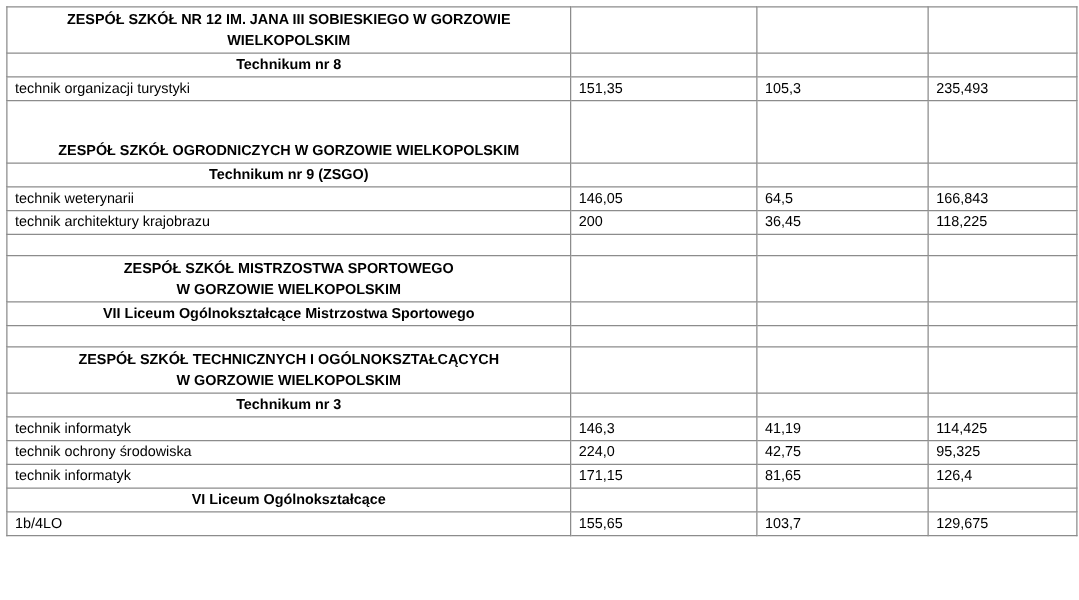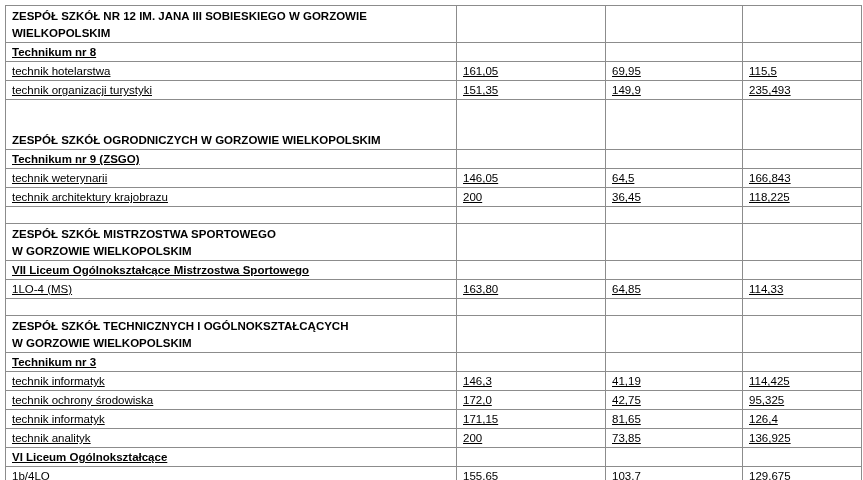--- a/index.html
+++ b/index.html
@@ -28,25 +28,25 @@
       padding: 1px 6px 0 6px;
       vertical-align: bottom;
       line-height: 17px;
       white-space: nowrap;
       overflow: hidden;
     }
     col.c0 { width: 451px; }
     col.c1 { width: 149px; }
     col.c2 { width: 137px; }
     col.c3 { width: 119px; }
-    tr.h1 td { height: 17px; text-decoration: underline; }
+    tr.h1 td { height: 17px; }
     tr.h2 td { height: 35px; }
     tr.h3 td { height: 48px; margin-left: 16px; }
     tr.h-empty td { height: 15px; }
-    .bold { font-weight: bold; }
+    .bold { font-weight: bold; text-align: center; }
     .school-name { white-space: normal; }
   </style>
 </head>
 <body>
 
 <table class="grid">
   <colgroup>
     <col class="c0">
       <col class="c1">
       <col class="c2">
@@ -60,29 +60,23 @@
       <td></td>
       <td></td>
     </tr>
     <tr class="h1">
       <td class="bold">Technikum nr 8</td>
       <td></td>
       <td></td>
       <td></td>
     </tr>
     <tr class="h1">
-      <td>technik hotelarstwa</td>
-      <td>161,05</td>
-      <td>69,95</td>
-      <td>115,5</td>
-    </tr>
-    <tr class="h1">
       <td>technik organizacji turystyki</td>
       <td>151,35</td>
-      <td>149,9</td>
+      <td>105,3</td>
       <td>235,493</td>
     </tr>
 
     <tr class="h3">
       <td class="bold school-name">ZESPÓŁ SZKÓŁ OGRODNICZYCH W GORZOWIE WIELKOPOLSKIM</td>
       <td></td>
       <td></td>
       <td></td>
     </tr>
     <tr class="h1">
@@ -115,26 +109,20 @@
       <td></td>
       <td></td>
       <td></td>
     </tr>
     <tr class="h1">
       <td class="bold">VII Liceum Ogólnokształcące Mistrzostwa Sportowego</td>
       <td></td>
       <td></td>
       <td></td>
     </tr>
-    <tr class="h1">
-      <td>1LO-4 (MS)</td>
-      <td>163,80</td>
-      <td>64,85</td>
-      <td>114,33</td>
-    </tr>
     <tr class="h-empty">
       <td></td>
       <td></td>
       <td></td>
       <td></td>
     </tr>
 
     <tr class="h2">
       <td class="bold school-name"><span>ZESPÓŁ SZKÓŁ TECHNICZNYCH I OGÓLNOKSZTAŁCĄCYCH</span><br><span>W GORZOWIE WIELKOPOLSKIM</span></td>
       <td></td>
@@ -148,35 +136,29 @@
       <td></td>
     </tr>
     <tr class="h1">
       <td>technik informatyk</td>
       <td>146,3</td>
       <td>41,19</td>
       <td>114,425</td>
     </tr>
     <tr class="h1">
       <td>technik ochrony środowiska</td>
-      <td>172,0</td>
+      <td>224,0</td>
       <td>42,75</td>
       <td>95,325</td>
     </tr>
     <tr class="h1">
       <td>technik informatyk</td>
       <td>171,15</td>
       <td>81,65</td>
       <td>126,4</td>
-    </tr>
-    <tr class="h1">
-      <td>technik analityk</td>
-      <td>200</td>
-      <td>73,85</td>
-      <td>136,925</td>
     </tr>
     <tr class="h1">
       <td class="bold">VI Liceum Ogólnokształcące</td>
       <td></td>
       <td></td>
       <td></td>
     </tr>
     <tr class="h1">
       <td>1b/4LO</td>
       <td>155,65</td>

